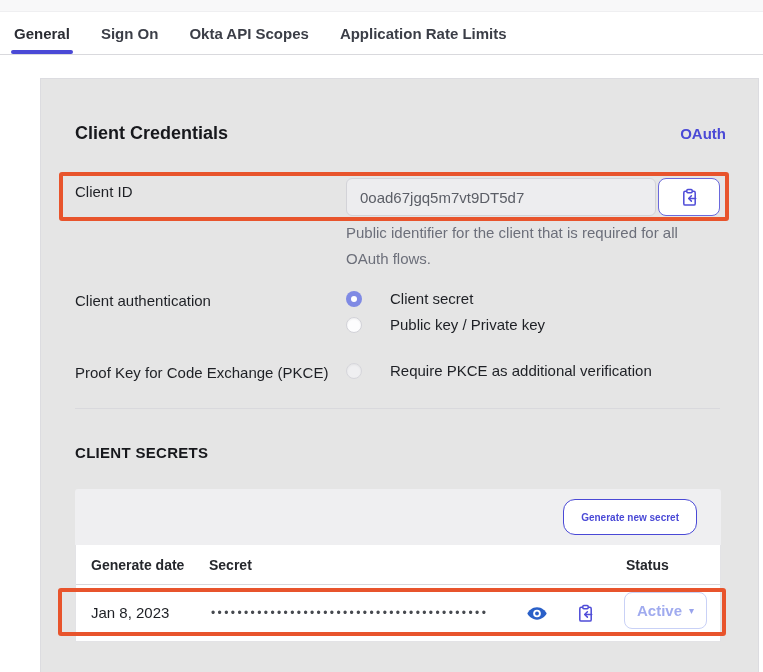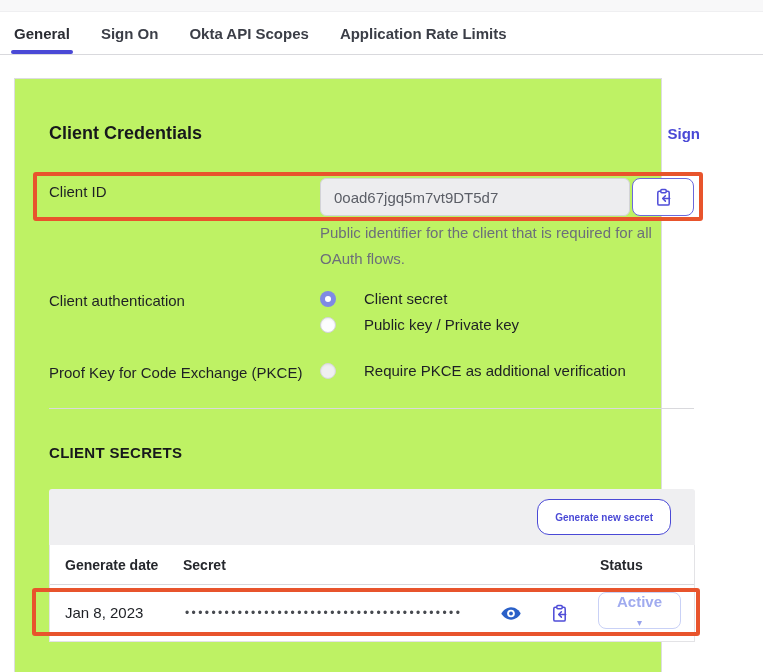--- a/index.html
+++ b/index.html
@@ -17,21 +17,21 @@
 
   
   .top-strip{position:absolute;left:0;top:0;width:763px;height:12px;background:#f8f8f9;border-bottom:1px solid #efeff1;}
   .tabbar{position:absolute;left:0;top:12px;width:636px;height:42px;display:flex;align-items:stretch;padding-left:14px;gap:31px;background:#fff;}
   .tab{position:relative;display:flex;align-items:center;font-size:15px;font-weight:600;color:#3b3e47;cursor:pointer;white-space:nowrap;}
   .tab.active{color:#2a2c33;}
   .tab.active::after{content:"";position:absolute;left:-3px;right:-3px;bottom:0;height:4px;background:var(--accent);border-radius:2px;}
   .tabbar-divider{position:absolute;left:0;top:54px;width:763px;height:1px;background:#d9d9dd;}
 
   
-  .card{position:absolute;left:14px;top:78px;width:648px;height:594px;background:#bef264;border:1px solid #dcdce0;border-bottom:none;}
+  .card{position:absolute;left:40px;top:78px;width:719px;height:594px;background:#e5e5e5;border:1px solid #dcdce0;border-bottom:none;}
 
   .section-header{position:absolute;left:34px;top:44px;width:651px;display:flex;justify-content:space-between;align-items:center;}
   .section-title{font-size:18px;font-weight:700;color:#17181c;}
   .edit-link{font-size:15px;font-weight:600;color:var(--accent);cursor:pointer;}
 
   
   .highlight-box{position:absolute;border:4px solid var(--highlight);border-radius:3px;pointer-events:none;z-index:6;}
   .hl-client-id{left:18px;top:93px;width:670px;height:49px;}
   .hl-secret-row{left:17px;top:509px;width:668px;height:48px;}
 
@@ -71,21 +71,21 @@
   .th{position:absolute;top:0;line-height:40px;font-size:14px;font-weight:700;color:#25272c;}
   .th-date{left:15px;} .th-secret{left:133px;} .th-status{left:550px;}
   .trow{position:relative;height:56px;}
   .td-date{position:absolute;left:15px;top:0;line-height:56px;font-size:15px;color:#1e2025;}
   .td-dots{position:absolute;left:135px;top:0;line-height:56px;font-size:12px;letter-spacing:2.4px;color:#46494f;white-space:nowrap;}
   .icon-btn{position:absolute;top:17px;width:22px;height:22px;display:flex;align-items:center;justify-content:center;cursor:pointer;background:none;border:none;padding:0;}
   .eye-btn{left:450px;}
   .clip-btn{left:498px;}
   .status-btn{position:absolute;left:548px;top:7px;width:83px;height:37px;background:#fff;border:1px solid var(--status-border);
     border-radius:8px;color:var(--status-text);font-size:15px;font-weight:700;display:flex;align-items:center;justify-content:center;gap:7px;
-    cursor:default;font-family:"Liberation Sans","DejaVu Sans",sans-serif;flex-direction:column;}
+    cursor:default;font-family:"Liberation Sans","DejaVu Sans",sans-serif;}
   .status-caret{font-size:10px;color:#98a3ec;}
 </style>
 </head>
 <body>
 
 <div class="page">
 
   <div class="top-strip"></div>
 
   <nav class="tabbar">
@@ -101,21 +101,21 @@
     <div class="tab">
         <span>Application Rate Limits</span>
       </div>
   </nav>
   <div class="tabbar-divider"></div>
 
   <section class="card">
 
     <div class="section-header">
       <h2 class="section-title">Client Credentials</h2>
-      <a class="edit-link">Sign</a>
+      <a class="edit-link">OAuth</a>
     </div>
 
     <div class="field-label lbl-client-id">Client ID</div>
     <input class="client-id-input" type="text" readonly="" value="0oad67jgq5m7vt9DT5d7" style="">
     <button class="copy-btn">
       <span style="display:flex;">
         <svg width="19" height="19" viewBox="0 0 20 20" fill="none" stroke="#4f4cd8" stroke-width="1.6" stroke-linecap="round" stroke-linejoin="round">
           <rect x="4" y="3.5" width="12" height="14.5" rx="1.5"></rect>
           <rect x="7.2" y="1.5" width="5.6" height="3.4" rx="1" fill="#fff"></rect>
           <line x1="16.5" y1="11" x2="9.5" y2="11"></line>

